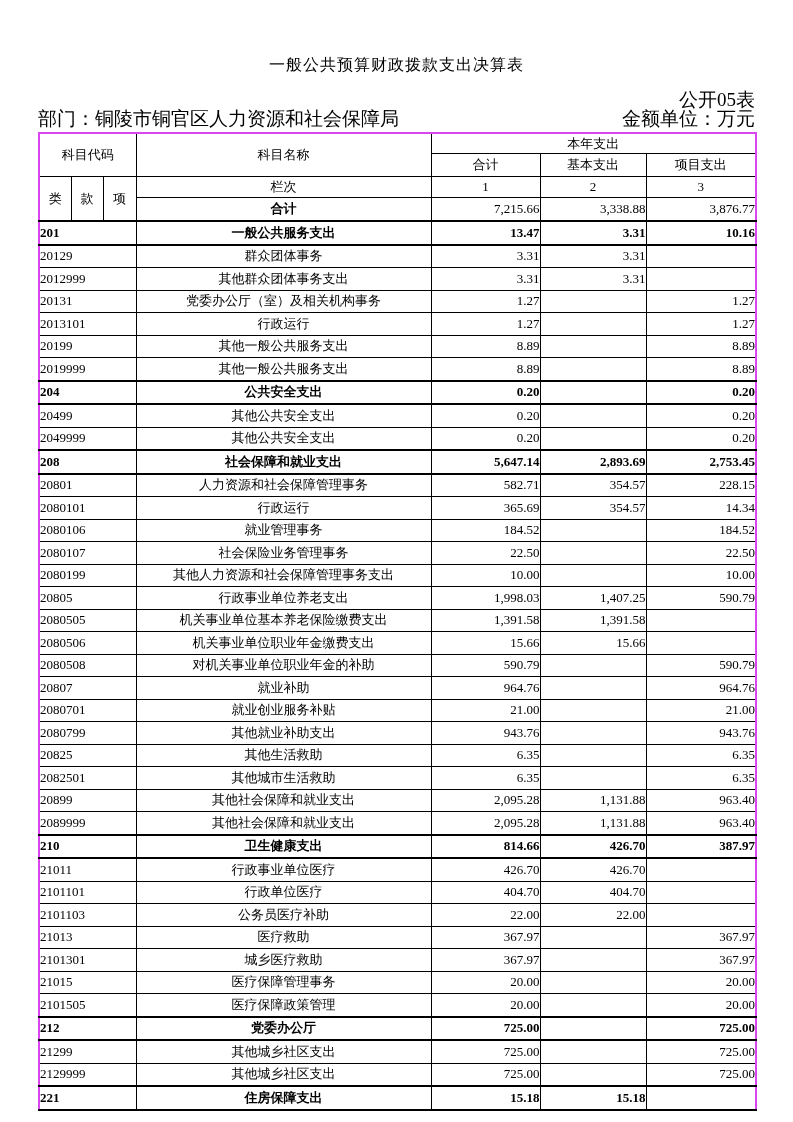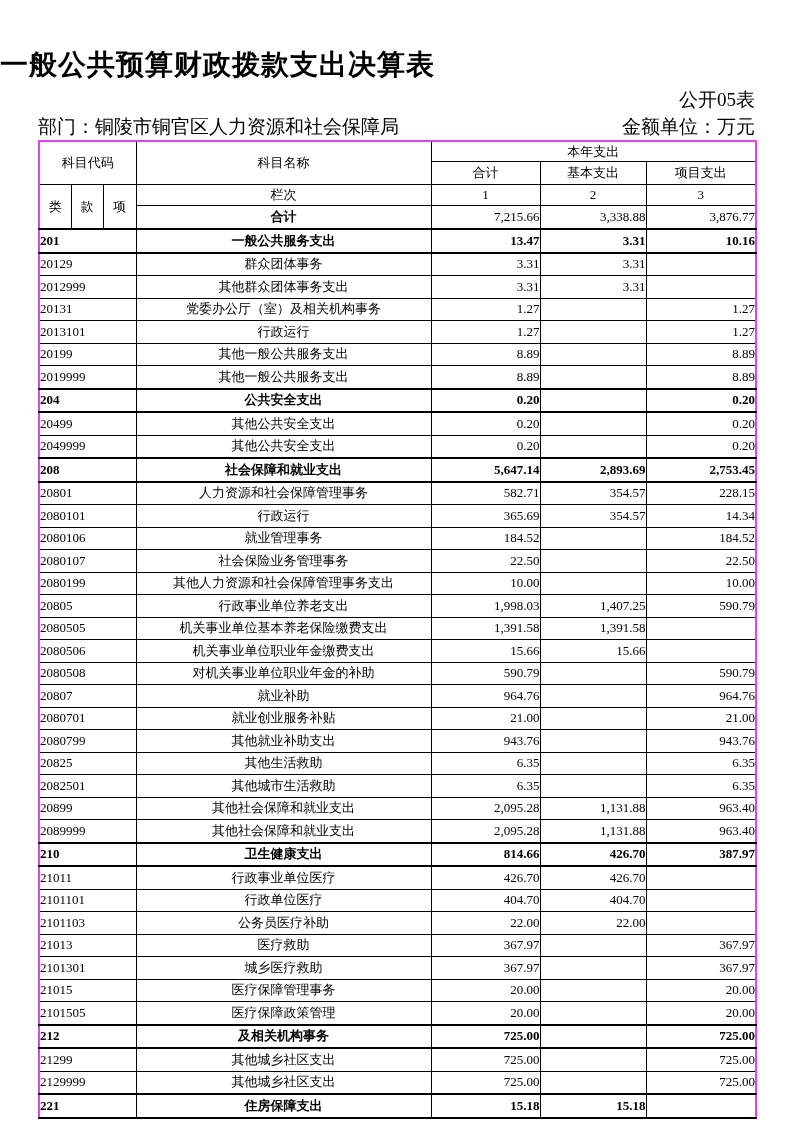--- a/index.html
+++ b/index.html
@@ -6,30 +6,31 @@
     margin: 0; padding: 0;
     background: #ffffff;
     width: 793px; height: 1122px;
     font-family: "Liberation Serif", "DejaVu Serif", serif;
     color: #000;
   }
   .page { width: 793px; height: 1122px; overflow: hidden; }
 
   .doc-title {
     margin-top: 50px;
+    text-align: center;
     font-family: "Liberation Sans", "DejaVu Sans", sans-serif;
-    font-weight: bold;
-    font-size: 28px;
+    font-weight: normal;
+    font-size: 16px;
     line-height: 30px;
     letter-spacing: 1px;
   }
   .meta { width: 717px; margin-left: 38px; font-size: 19px; }
   .meta-form { margin-top: 12px; text-align: right; line-height: 16px; }
   .meta-row {
-    margin-top: 11px;
+    margin-top: 3px;
     display: flex; justify-content: space-between;
     line-height: 16px;
   }
 
   table.fin {
     margin-left: 38px; margin-top: 5px;
     border-collapse: collapse;
     table-layout: fixed;
     width: 717px;
     border: 2px solid #d946ef;
@@ -347,21 +348,21 @@
     </tr>
         <tr>
       <td class="code" colspan="3">2101505</td>
       <td class="name">医疗保障政策管理</td>
       <td class="num">20.00</td>
       <td class="num"></td>
       <td class="num">20.00</td>
     </tr>
         <tr class="section">
       <td class="code" colspan="3">212</td>
-      <td class="name">及相关机构事务</td>
+      <td class="name">党委办公厅</td>
       <td class="num">725.00</td>
       <td class="num"></td>
       <td class="num">725.00</td>
     </tr>
         <tr>
       <td class="code" colspan="3">21299</td>
       <td class="name">其他城乡社区支出</td>
       <td class="num">725.00</td>
       <td class="num"></td>
       <td class="num">725.00</td>

